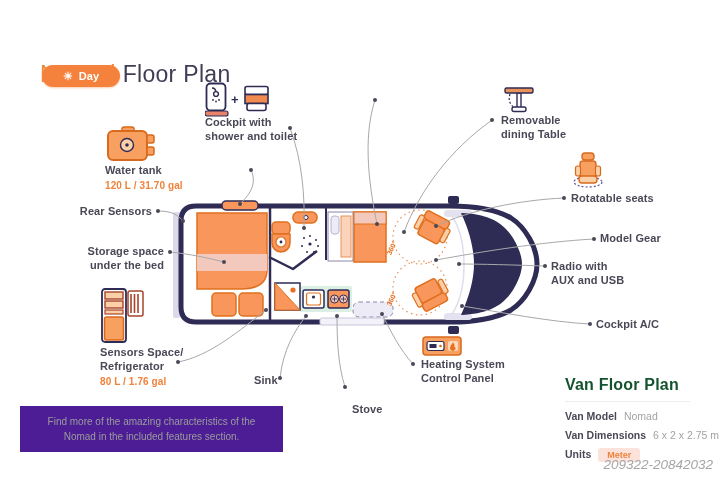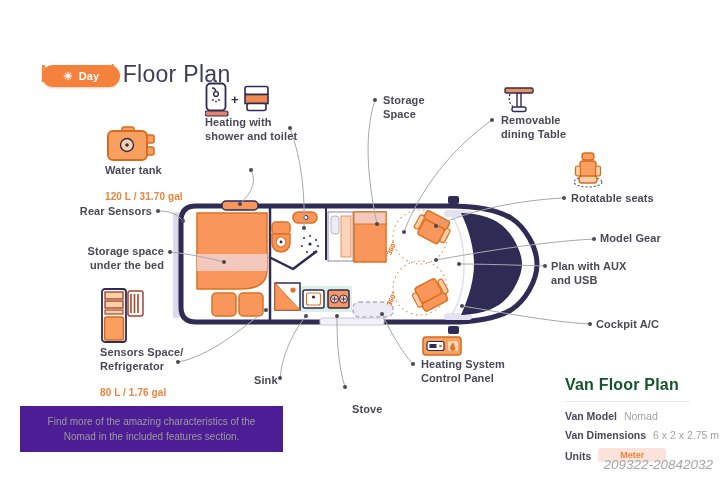--- a/index.html
+++ b/index.html
@@ -11,33 +11,33 @@
   .title .accent{color:#EC8B3F;margin-right:7px;}
   .day-btn{
     position:absolute;left:42px;top:65px;width:78px;height:22px;border:none;cursor:pointer;
     background:#F5823C;border-radius:12px;color:#fff;font-weight:700;font-size:11px;
     display:flex;align-items:center;justify-content:center;gap:6px;
     font-family:"Liberation Sans", sans-serif;box-shadow:0 1px 2px rgba(245,130,60,.4);
   }
   .sun{font-size:11px;line-height:1;}
   .callout{position:absolute;font-weight:700;font-size:11px;color:#4A4857;line-height:1.25;letter-spacing:.1px;}
   .callout.right{text-align:right;}
-  .cap{color:#F0823C;font-size:10px;margin-top:13px;font-weight:700;}
+  .cap{color:#F0823C;font-size:10px;margin-top:2px;font-weight:700;}
   .icon{position:absolute;}
   svg{display:block;}
   .plan-svg{position:absolute;left:0;top:0;}
   .info-panel{position:absolute;left:565px;top:376px;width:140px;}
   .info-title{font-size:16px;font-weight:700;color:#14532d;letter-spacing:.2px;}
   .info-divider{height:1px;background:#EDEDED;margin:7px 0 8px 0;width:125px;}
-  .info-row{display:flex;align-items:flex-end;margin-bottom:7px;font-size:10.5px;}
+  .info-row{display:flex;align-items:flex-start;margin-bottom:7px;font-size:10.5px;}
   .info-label{font-weight:700;color:#4A4857;margin-right:7px;white-space:nowrap;}
   .info-value{color:#A3A3A3;white-space:nowrap;}
   .unit-badge{
     background:#FBE3DC;color:#F0823C;font-weight:700;font-size:9px;
-    padding:2px 22px;border-radius:3px;border:none;cursor:pointer;
+    padding:2px 9px;border-radius:3px;border:none;cursor:pointer;
     font-family:"Liberation Sans", sans-serif;
   }
   .note-box{
     position:absolute;left:20px;top:406px;width:263px;height:46px;background:#4c1d95;
     display:flex;align-items:center;justify-content:center;text-align:center;
   }
   .note-text{color:#9B9B9B;font-size:10px;line-height:1.55;width:225px;}
   .code{position:absolute;right:7px;top:457px;color:#A6A6A6;font-size:13.5px;font-style:italic;}
 </style>
 </head>
@@ -253,45 +253,44 @@
     <svg width="34" height="38" viewBox="0 0 34 38">
       <ellipse cx="17" cy="31" rx="14" ry="5" fill="none" stroke="#5B57A0" stroke-width="1.2" stroke-dasharray="2,2"></ellipse>
       <rect x="11" y="2" width="12" height="7" rx="3" fill="#F8A05F" stroke="#D86A1E" stroke-width="1.4"></rect>
       <rect x="9" y="10" width="16" height="16" rx="3" fill="#F8A05F" stroke="#D86A1E" stroke-width="1.4"></rect>
       <rect x="4.5" y="15" width="5" height="10" rx="2" fill="#FBD0A8" stroke="#D86A1E" stroke-width="1.2"></rect>
       <rect x="24.5" y="15" width="5" height="10" rx="2" fill="#FBD0A8" stroke="#D86A1E" stroke-width="1.2"></rect>
       <rect x="8" y="25" width="18" height="7" rx="3" fill="#FBD0A8" stroke="#D86A1E" stroke-width="1.4"></rect>
     </svg>
   </div>
 
-  <div class="callout" style="left:205px;top:116px;width:96px;">Heating with shower and toilet</div>
+  <div class="callout" style="left:205px;top:116px;width:96px;">Cockpit with shower and toilet</div>
 
   <div class="callout" style="left:105px;top:164px;">
     <div>Water tank</div>
     <div class="cap">120 L / 31.70 gal</div>
   </div>
 
   <div class="callout right" style="left:68px;top:205px;width:84px;">Rear Sensors</div>
 
   <div class="callout right" style="left:72px;top:245px;width:92px;">Storage space under the bed</div>
 
   <div class="callout" style="left:100px;top:346px;width:104px;">
     <div>Sensors Space/ Refrigerator</div>
     <div class="cap">80 L / 1.76 gal</div>
   </div>
 
   <div class="callout" style="left:254px;top:374px;">Sink</div>
   <div class="callout" style="left:352px;top:403px;">Stove</div>
   <div class="callout" style="left:421px;top:358px;width:88px;">Heating System Control Panel</div>
 
-  <div class="callout" style="left:383px;top:94px;width:55px;">Storage Space</div>
   <div class="callout" style="left:501px;top:114px;width:80px;">Removable dining Table</div>
   <div class="callout" style="left:571px;top:192px;">Rotatable seats</div>
   <div class="callout" style="left:600px;top:232px;">Model Gear</div>
-  <div class="callout" style="left:551px;top:260px;width:80px;">Plan with AUX and USB</div>
+  <div class="callout" style="left:551px;top:260px;width:80px;">Radio with AUX and USB</div>
   <div class="callout" style="left:596px;top:318px;">Cockpit A/C</div>
 
   <div class="info-panel">
     <div class="info-title">Van Floor Plan</div>
     <div class="info-divider"></div>
     <div class="info-row">
       <span class="info-label">Van Model</span>
       <span class="info-value">Nomad</span>
     </div>
     <div class="info-row">

